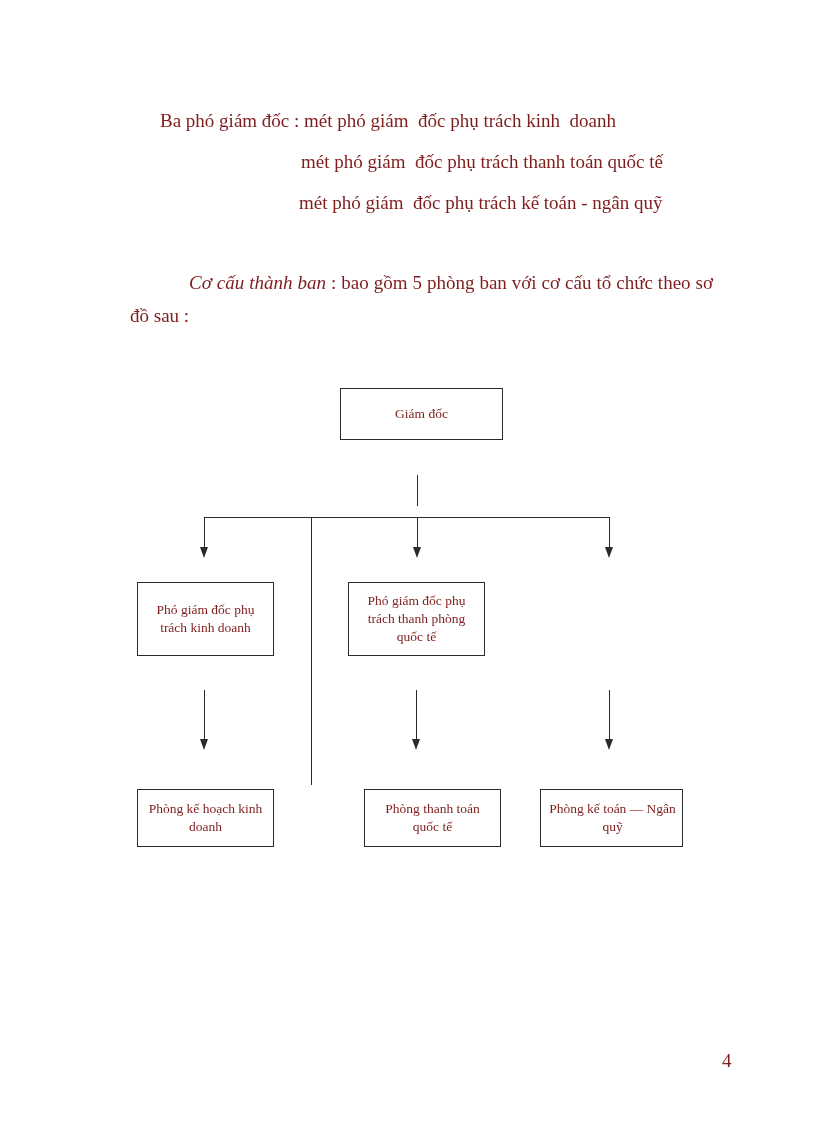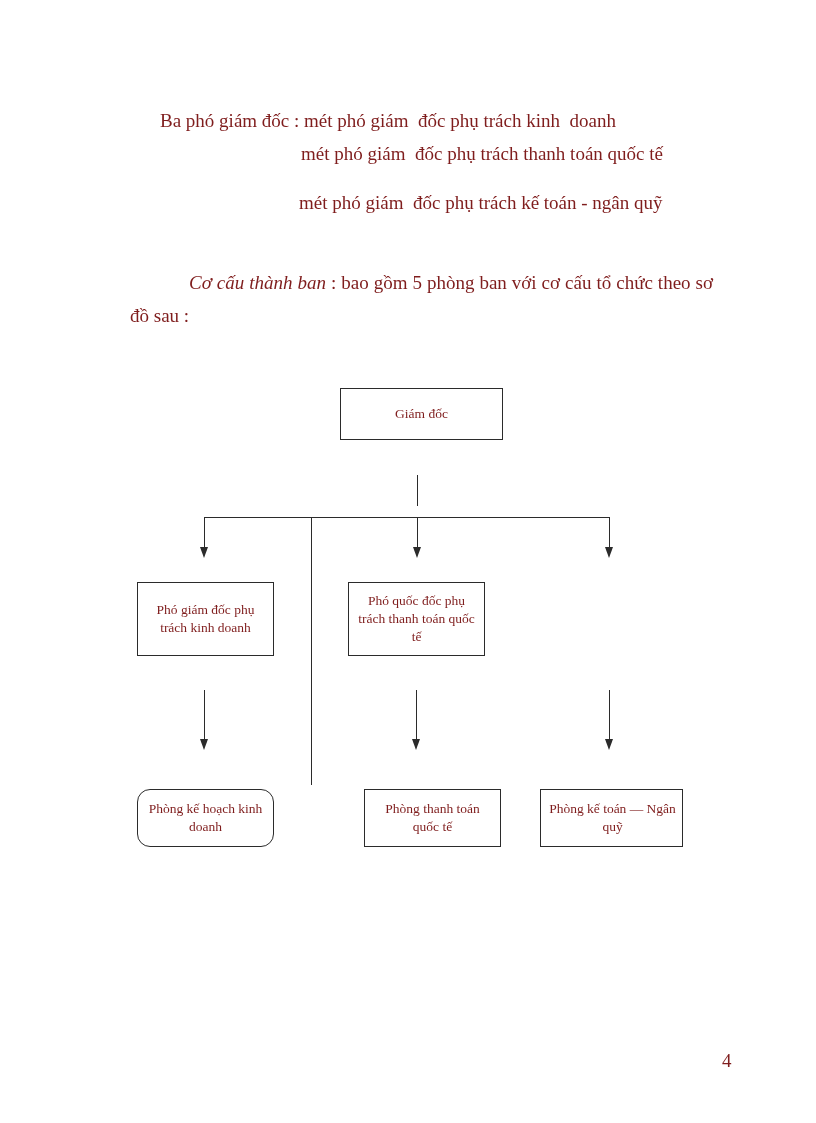--- a/index.html
+++ b/index.html
@@ -74,21 +74,21 @@
     top: 1050px;
     font-size: 19px;
   }
 </style>
 </head>
 <body>
 
 <div class="page">
 
   <div class="textline" style="left:160px; top:110px;">Ba phó giám đốc : mét phó giám  đốc phụ trách kinh  doanh</div>
-  <div class="textline" style="left:301px; top:143px;">mét phó giám  đốc phụ trách thanh toán quốc tế</div>
+  <div class="textline" style="left:301px; top:151px;">mét phó giám  đốc phụ trách thanh toán quốc tế</div>
   <div class="textline" style="left:299px; top:192px;">mét phó giám  đốc phụ trách kế toán - ngân quỹ</div>
 
   <div class="para"><span class="lead-italic">Cơ cấu thành ban</span><span> : bao gồm 5 phòng ban với cơ cấu tổ chức theo sơ đồ sau :</span></div>
 
   <div class="chart">
 
     <div class="node" style="left:340px; top:388px; width:163px; height:52px;">
       <span>Giám đốc</span>
     </div>
 
@@ -104,33 +104,33 @@
     <div class="vline" style="left:417px; top:518px; height:30px;"></div>
     <div class="arrowhead" style="left:413px; top:547px;"></div>
 
     <div class="vline" style="left:609px; top:518px; height:30px;"></div>
     <div class="arrowhead" style="left:605px; top:547px;"></div>
 
     <div class="node" style="left:137px; top:582px; width:137px; height:74px;">
       <span>Phó giám đốc phụ trách kinh doanh</span>
     </div>
     <div class="node" style="left:348px; top:582px; width:137px; height:74px;">
-      <span>Phó quốc đốc phụ trách thanh toán quốc tế</span>
+      <span>Phó giám đốc phụ trách thanh phòng quốc tế</span>
     </div>
 
     <div class="vline" style="left:204px; top:690px; height:50px;"></div>
     <div class="arrowhead" style="left:200px; top:739px;"></div>
 
     <div class="vline" style="left:416px; top:690px; height:50px;"></div>
     <div class="arrowhead" style="left:412px; top:739px;"></div>
 
     <div class="vline" style="left:609px; top:690px; height:50px;"></div>
     <div class="arrowhead" style="left:605px; top:739px;"></div>
 
-    <div class="node" style="left:137px; top:789px; width:137px; height:58px;border-radius:13px;">
+    <div class="node" style="left:137px; top:789px; width:137px; height:58px;">
       <span>Phòng kế hoạch kinh doanh</span>
     </div>
     <div class="node" style="left:364px; top:789px; width:137px; height:58px;">
       <span>Phòng thanh toán quốc tế</span>
     </div>
     <div class="node" style="left:540px; top:789px; width:143px; height:58px;padding-left:8px;">
       <span>Phòng kế toán — Ngân quỹ</span>
     </div>
 
   </div>

